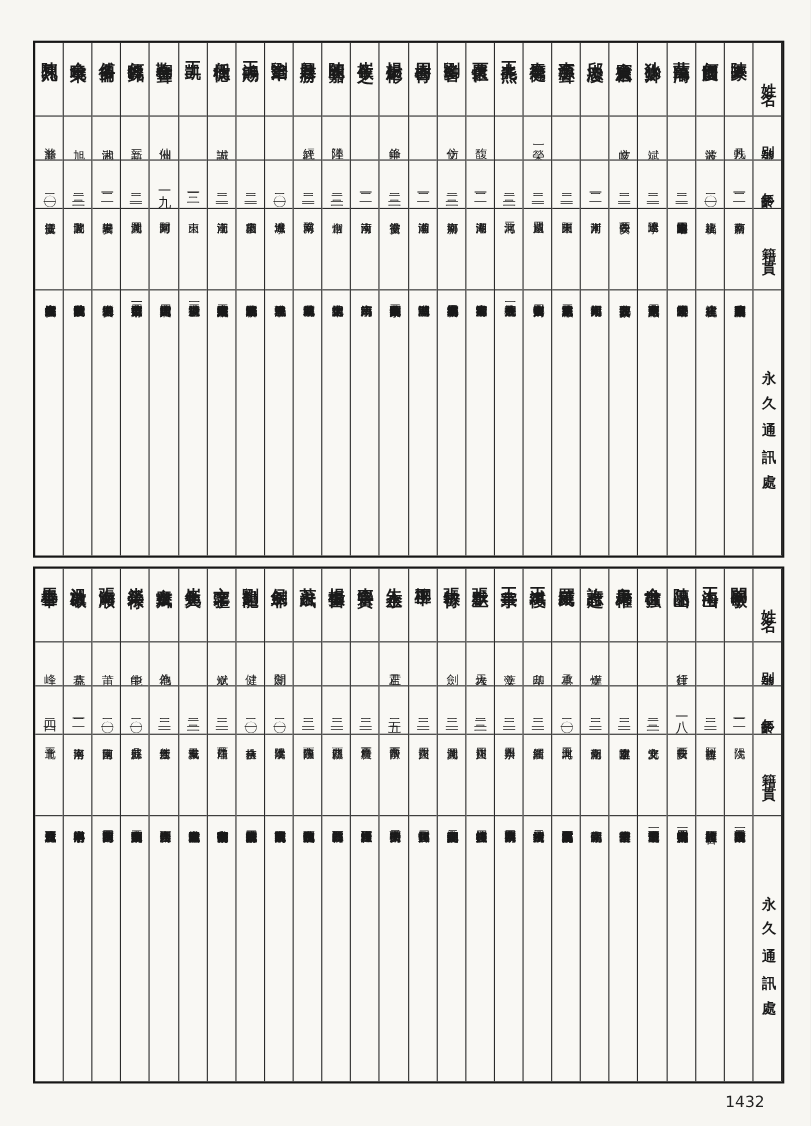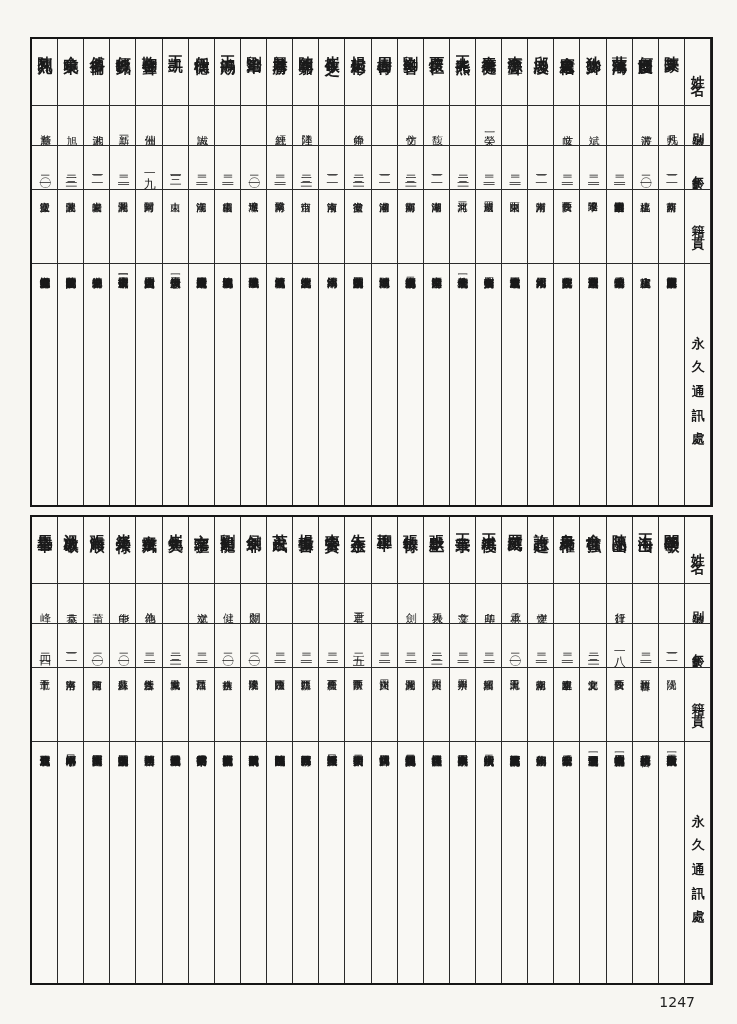--- a/index.html
+++ b/index.html
@@ -957,14 +957,14 @@
         </div>
         <div class="cell native-cell">
           <span>北平市</span>
         </div>
         <div class="cell addr-cell">
           <span>北平西城麻豆腐作坊八號</span>
         </div>
       </div>
     </div>
 
-  <div class="page-number">1247</div>
+  <div class="page-number">1432</div>
 </div>
 
 </body></html>

